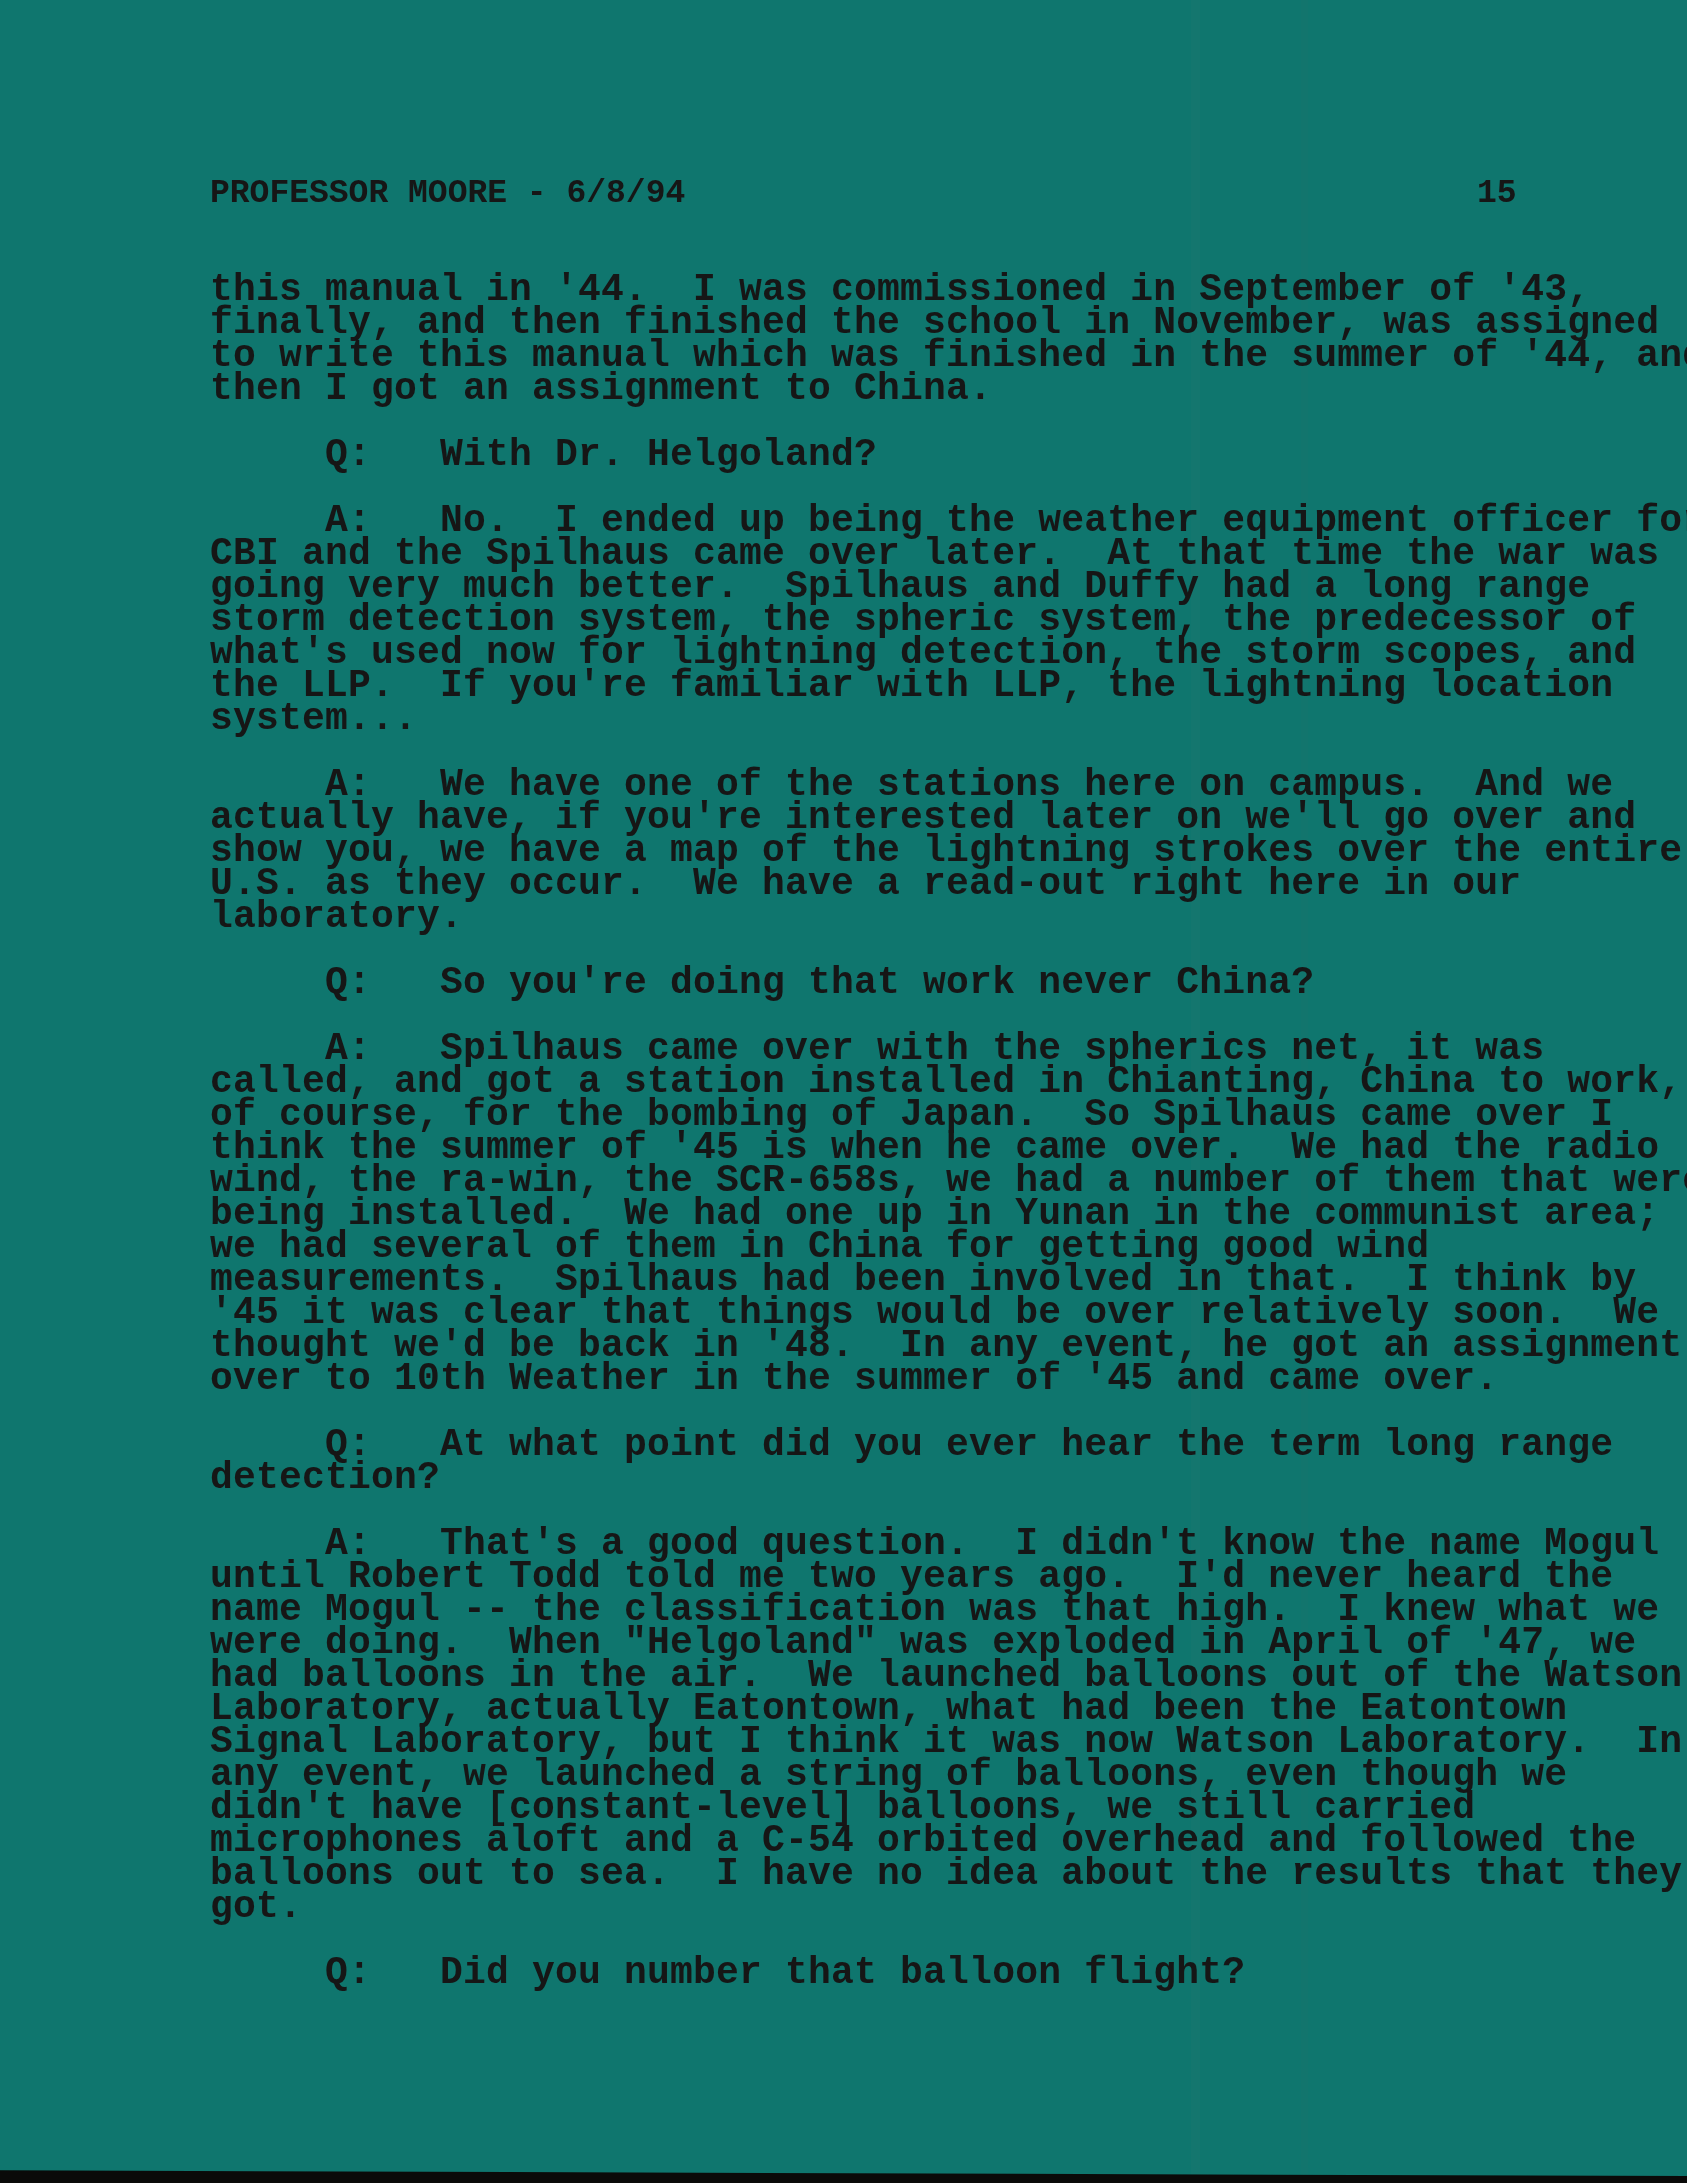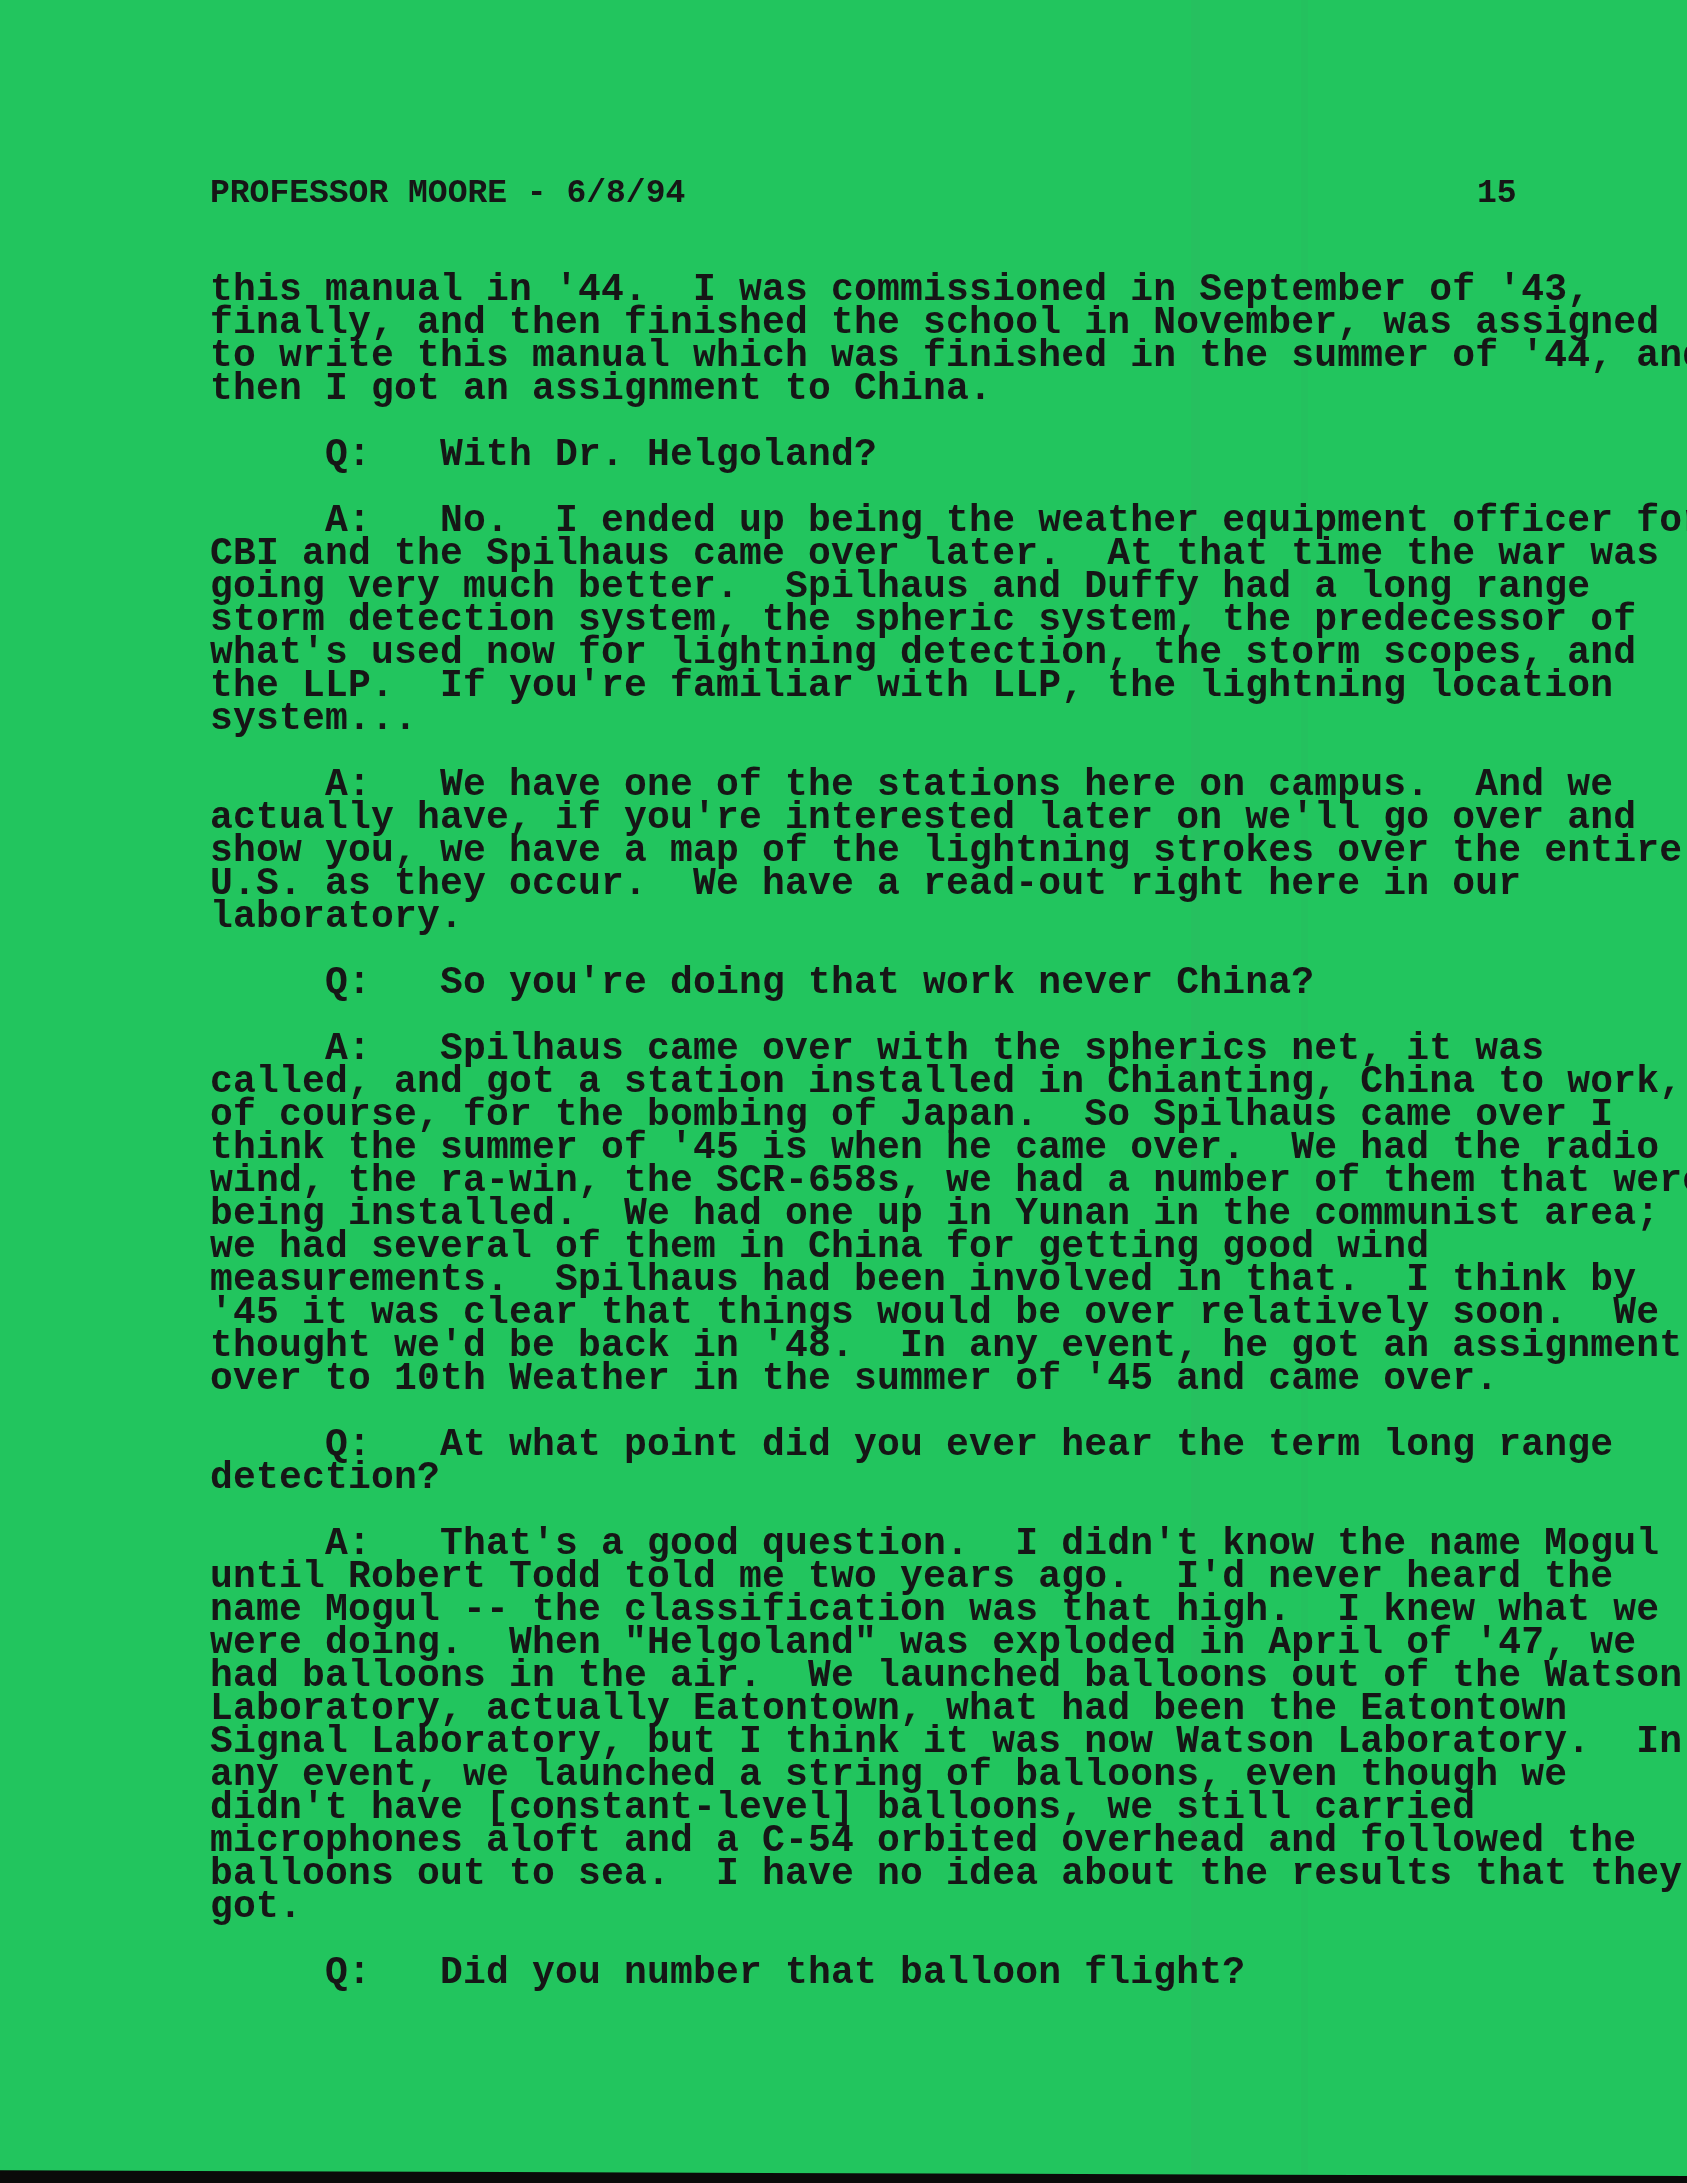--- a/index.html
+++ b/index.html
@@ -10,21 +10,21 @@
     overflow: hidden;
   }
   body {
     background: #f7f6f4;
     font-family: "Liberation Mono", "DejaVu Sans Mono", monospace;
   }
   .page {
     position: relative;
     width: 1687px;
     height: 2183px;
-    background: #22c55e;
+    background: #0f766e;
     color: #161616;
   }
   
   .streak {
     position: absolute;
     top: 0;
     height: 100%;
     pointer-events: none;
   }
   .streak-1 { left: 1191px; width: 9.3px; background: rgba(110,110,110,0.05); }

